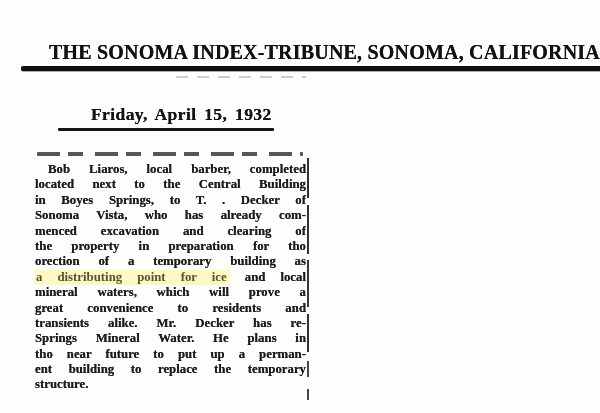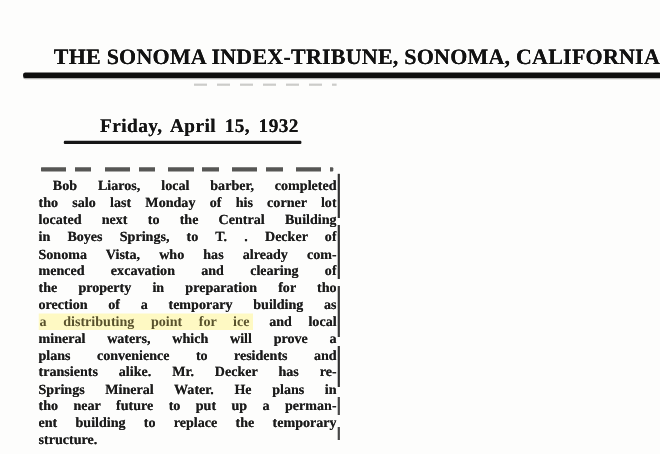--- a/index.html
+++ b/index.html
@@ -97,30 +97,29 @@
 <div class="rule-smudge"></div>
 
 <div class="dateline">Friday, April 15, 1932</div>
 
 <div class="dateline-rule"></div>
 
 <div class="cutoff-artifact"></div>
 
 <div class="article">
     <div class="line indent"><span>Bob Liaros, local barber, completed</span></div>
-    <div class="line"><span>tho salo last Monday of his corner lot</span></div>
     <div class="line"><span>located next to the Central Building</span></div>
     <div class="line"><span>in Boyes Springs, to T. . Decker of</span></div>
     <div class="line"><span>Sonoma Vista, who has already com-</span></div>
     <div class="line"><span>menced excavation and clearing of</span></div>
     <div class="line"><span>the property in preparation for tho</span></div>
     <div class="line"><span>orection of a temporary building as</span></div>
     <div class="line"><span class="hl">a distributing point for ice</span><span> and local</span></div>
     <div class="line"><span>mineral waters, which will prove a</span></div>
-    <div class="line"><span>plans convenience to residents and</span></div>
+    <div class="line"><span>great convenience to residents and</span></div>
     <div class="line"><span>transients alike. Mr. Decker has re-</span></div>
     <div class="line"><span>Springs Mineral Water. He plans in</span></div>
     <div class="line"><span>tho near future to put up a perman-</span></div>
     <div class="line"><span>ent building to replace the temporary</span></div>
     <div class="line last"><span>structure.</span></div>
   </div>
 
 <div class="column-rule"></div>
 
 </body></html>

